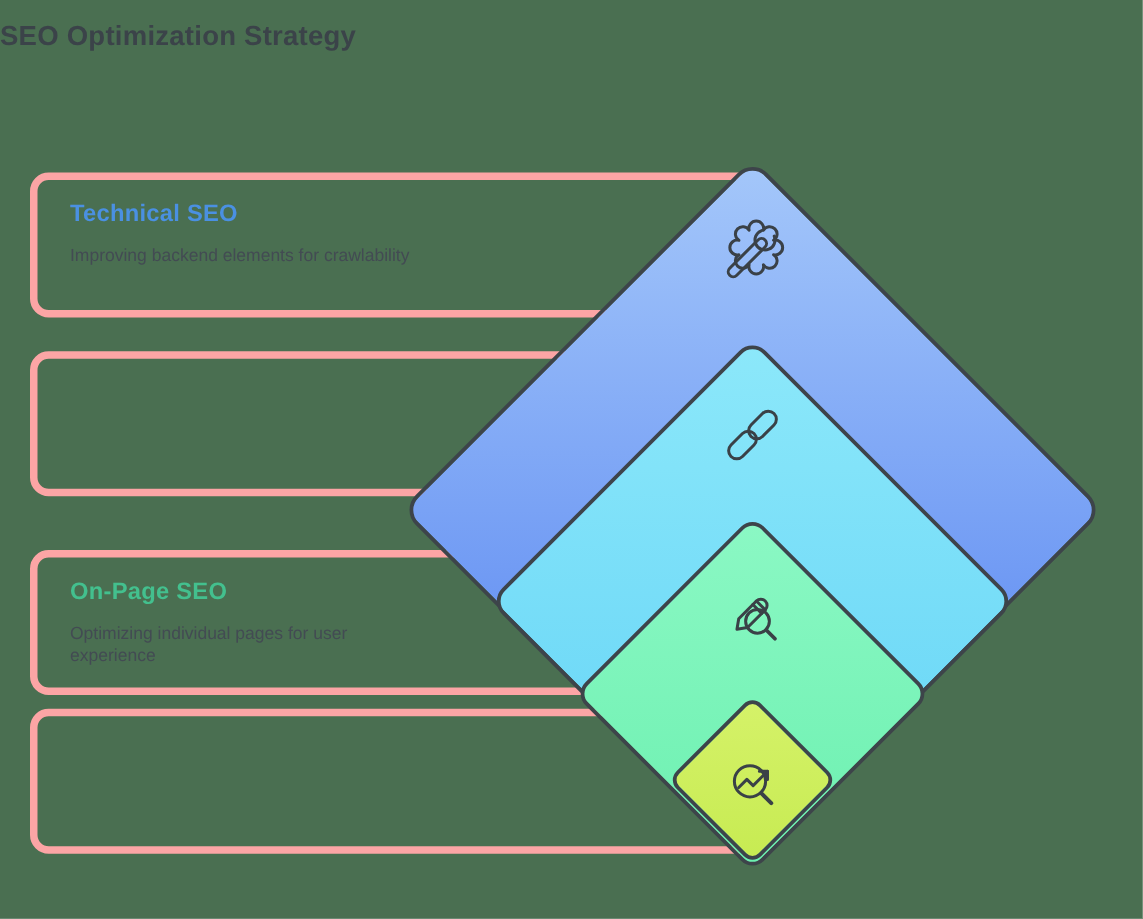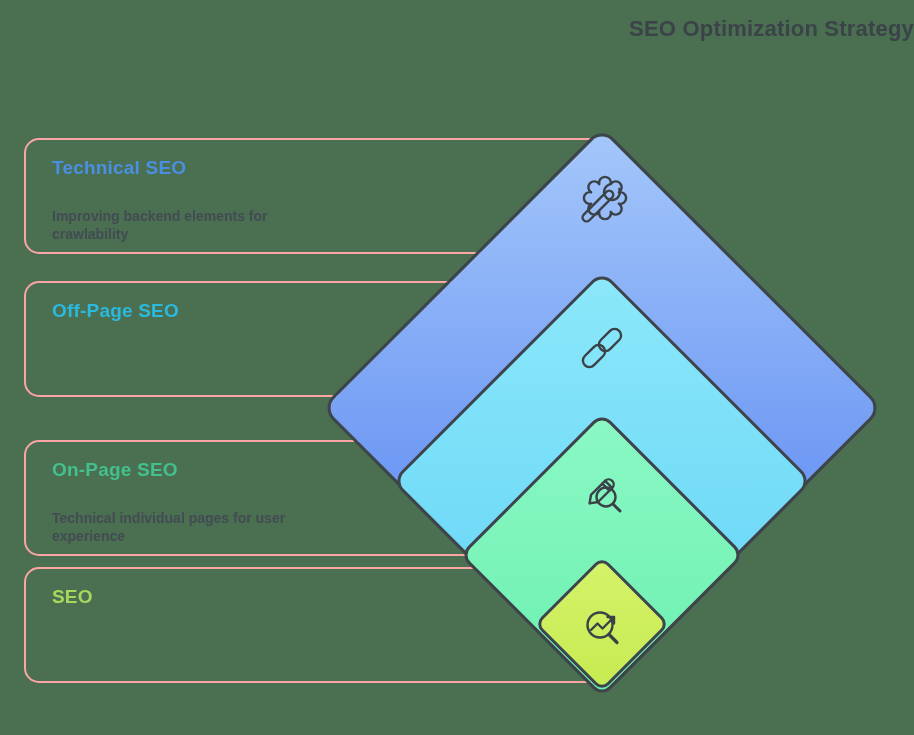--- a/index.html
+++ b/index.html
@@ -5,42 +5,42 @@
   html,body{margin:0;padding:0;}
   body{font-family:"Liberation Sans", sans-serif;}
   .canvas{
     position:relative;
     width:914px;height:735px;
     overflow:hidden;
     background:#4a6f51;
   }
   .page-title{
     position:absolute;top:16px;left:0;width:914px;
-    margin:0;text-align:right;
+    margin:0;text-align:left;
     font-size:22px;font-weight:700;color:#3b4349;letter-spacing:.2px;
   }
   
   .card{
     position:absolute;left:24px;width:586px;height:116px;
-    border:2px solid #fca5a5;border-radius:15px;
+    border:6px solid #fca5a5;border-radius:15px;
     background:transparent;box-sizing:border-box;
     z-index:1;
   }
   .card.c1{top:138px}
   .card.c2{top:281px}
   .card.c3{top:440px}
   .card.c4{top:567px}
   .card-heading{
     margin:17px 0 0 26px;
     font-size:19px;font-weight:700;letter-spacing:.2px;
   }
   .card-desc{
-    margin:28px 0 0 26px;
+    margin:12px 0 0 26px;
     max-width:285px;
-    font-size:14px;line-height:1.32;font-weight:700;
+    font-size:14px;line-height:1.32;font-weight:400;
     color:#434b53;
   }
   
   .diamond{
     position:absolute;box-sizing:border-box;
     border:3px solid #3d444a;
     transform:rotate(45deg);
   }
   .diamond.d1{left:403px;top:209px;width:398px;height:398px;border-radius:17px;z-index:2;}
   .diamond.d2{left:453px;top:332px;width:298px;height:298px;border-radius:15px;z-index:3;}
@@ -64,30 +64,28 @@
 <div class="canvas" style="background: rgb(74, 111, 81);">
 
   <h1 class="page-title">SEO Optimization Strategy</h1>
 
   <section class="card c1">
     <h2 class="card-heading" style="color: rgb(74, 144, 226);">Technical SEO</h2>
     <p class="card-desc">Improving backend elements for crawlability</p>
   </section>
 
   <section class="card c2">
-    <h2 class="card-heading" style="color: rgb(44, 185, 222);">Off-Page SEO</h2>
   </section>
 
   <section class="card c3">
     <h2 class="card-heading" style="color: rgb(67, 192, 142);">On-Page SEO</h2>
-    <p class="card-desc">Technical individual pages for user experience</p>
+    <p class="card-desc">Optimizing individual pages for user experience</p>
   </section>
 
   <section class="card c4">
-    <h2 class="card-heading" style="color: rgb(169, 215, 92);">SEO</h2>
   </section>
 
   <div class="diamond d1" style="background: linear-gradient(135deg, rgb(164, 199, 250), rgb(78, 125, 240));"></div>
   <div class="diamond d2" style="background: linear-gradient(135deg, rgb(140, 232, 250), rgb(99, 211, 246));"></div>
   <div class="diamond d3" style="background: linear-gradient(135deg, rgb(139, 248, 196), rgb(108, 240, 176));"></div>
   <div class="diamond d4" style="background: linear-gradient(135deg, rgb(213, 242, 105), rgb(199, 235, 82));"></div>
 
   <div class="icon i1">
     <svg viewBox="-32 -32 64 64" xmlns="http://www.w3.org/2000/svg">
       <g transform="translate(3 -5)">

